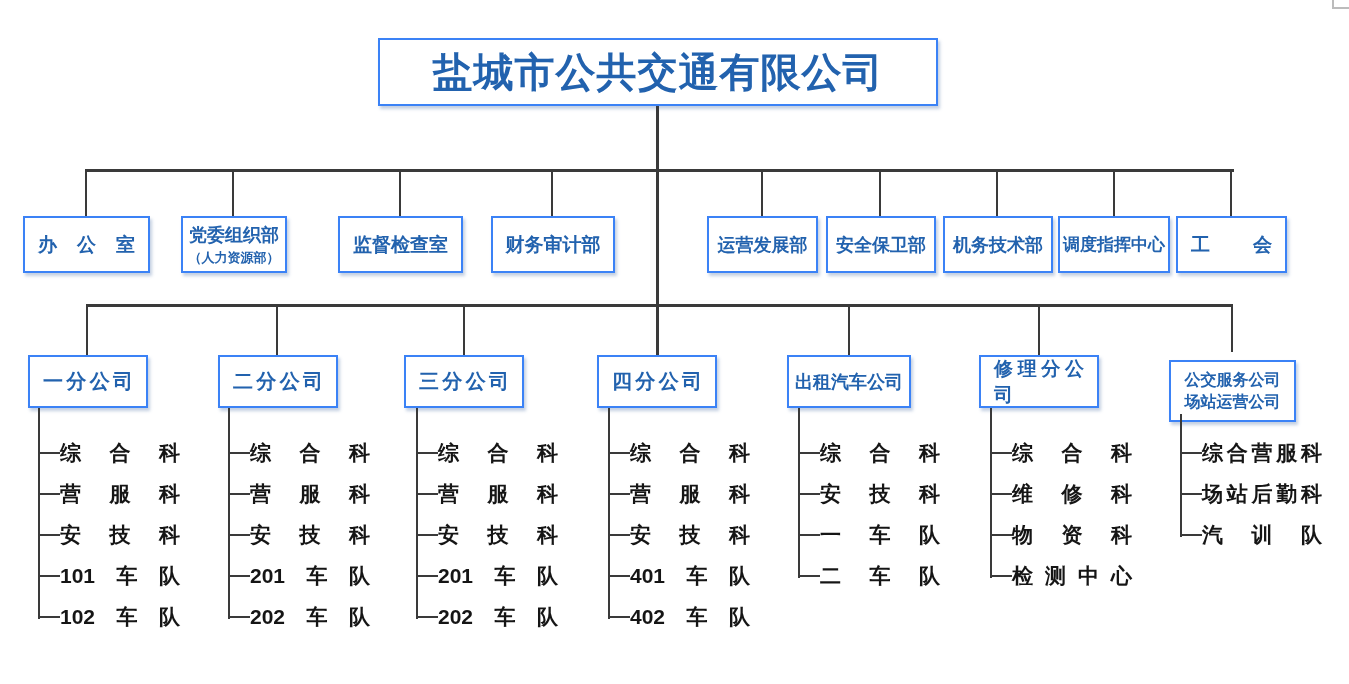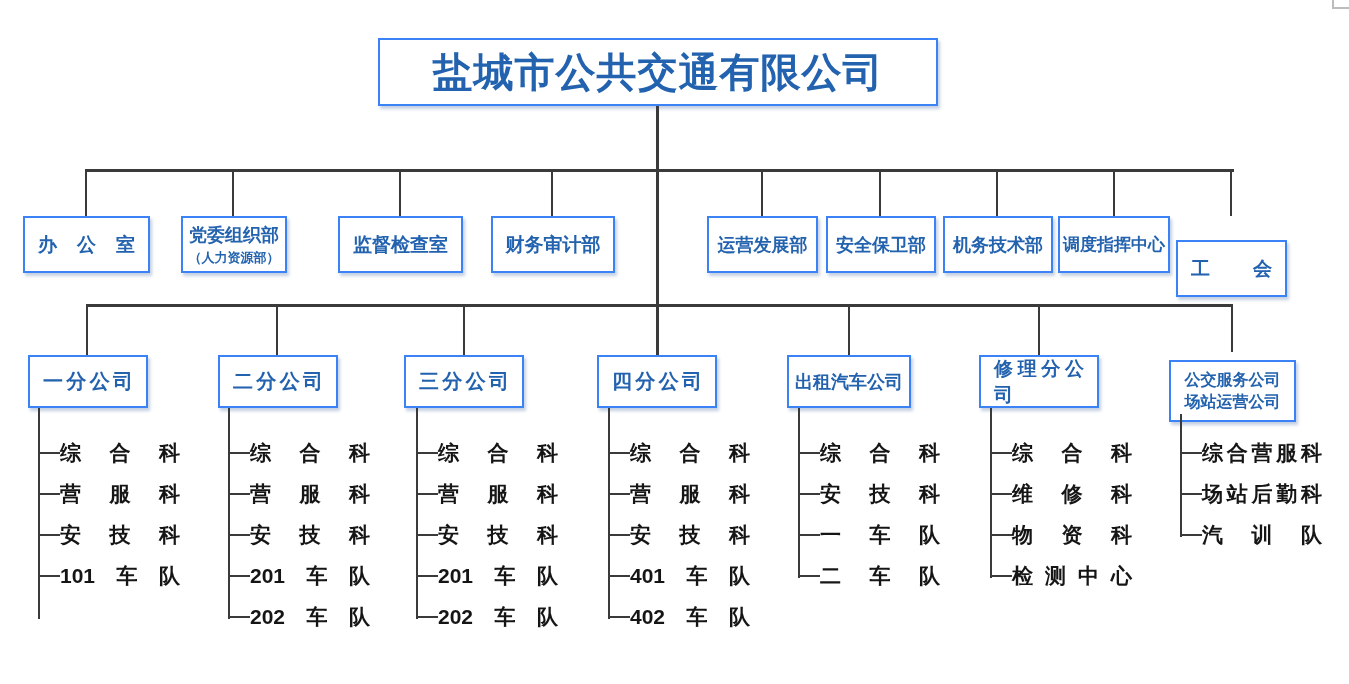--- a/index.html
+++ b/index.html
@@ -96,21 +96,21 @@
   </div>
   <div class="bluebox deptbox mid" style="left:826px;width:110px;">
     <span class="label">安全保卫部</span>
   </div>
   <div class="bluebox deptbox mid" style="left:943px;width:110px;">
     <span class="label">机务技术部</span>
   </div>
   <div class="bluebox deptbox small" style="left:1058px;width:112px;">
     <span class="label">调度指挥中心</span>
   </div>
-  <div class="bluebox deptbox spread" style="left:1176px;width:111px;margin-top:24px;">
+  <div class="bluebox deptbox spread" style="left:1176px;width:111px;">
     <span class="label">工会</span>
   </div>
 
   <div class="bluebox branchbox spread" style="left:28px;width:120px;">
     <span class="label">一分公司</span>
   </div>
   <div class="bluebox branchbox spread" style="left:218px;width:120px;">
     <span class="label">二分公司</span>
   </div>
   <div class="bluebox branchbox spread" style="left:404px;width:120px;">
@@ -137,20 +137,23 @@
       </div>
     <div class="leaf">
         <span>营服科</span>
       </div>
     <div class="leaf">
         <span>安技科</span>
       </div>
     <div class="leaf">
         <span>101车队</span>
       </div>
+    <div class="leaf">
+        <span>102车队</span>
+      </div>
   </div>
 
   <div class="list" style="left:228px;">
     <div class="spine spine5"></div>
     <div class="leaf">
         <span>综合科</span>
       </div>
     <div class="leaf">
         <span>营服科</span>
       </div>

